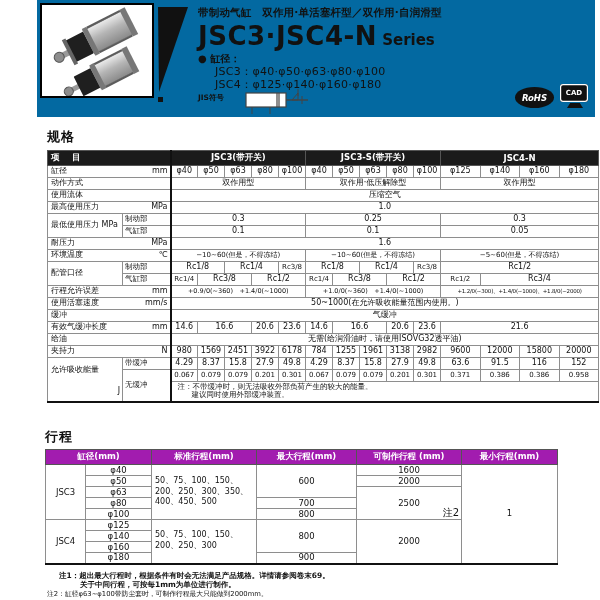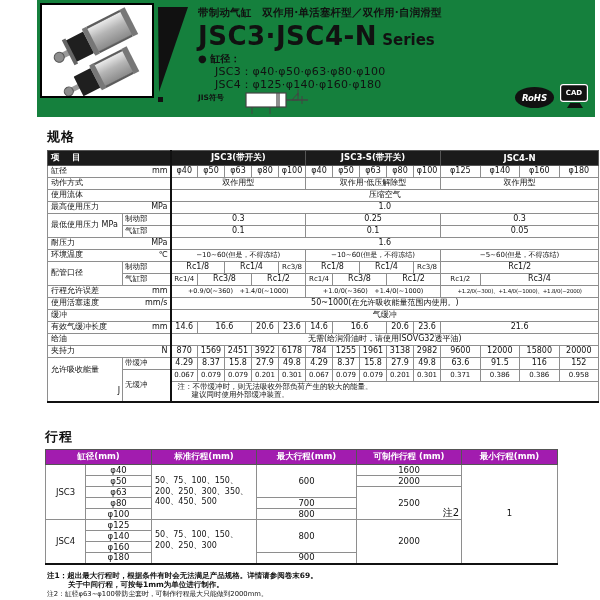--- a/index.html
+++ b/index.html
@@ -7,21 +7,21 @@
   body {
     background:#ffffff;
     font-family:"DejaVu Sans","Liberation Sans",sans-serif;
     color:#111;
     position:relative;
     overflow:hidden;
   }
   .abs { position:absolute; }
 
   
-  .hero { left:37px; top:0; width:558px; height:117px; background:#15803d; }
+  .hero { left:37px; top:0; width:558px; height:117px; background:#0369a1; }
   .photo-box { left:3px; top:3px; width:114px; height:95px; background:#fff; border:2px solid #000; }
   .photo-box svg { width:100%; height:100%; display:block; }
   .wedge { left:119px; top:6px; width:34px; height:100px; }
   .titles { left:161px; top:6px; width:320px; }
   .cat-title { font-size:10.5px; font-weight:bold; letter-spacing:0.2px; white-space:nowrap; }
   .series-line { margin-top:1px; white-space:nowrap; }
   .series-main { font-size:26px; font-weight:bold; letter-spacing:0.5px; }
   .series-suffix { font-size:15px; font-weight:bold; margin-left:0; }
   .bore-head { font-size:10px; font-weight:bold; margin-top:1px; }
   .bore-line { font-size:11px; margin-left:17px; line-height:1.18; letter-spacing:0.3px; white-space:nowrap; }
@@ -75,21 +75,21 @@
                text-align:center; padding:0 2px; line-height:1.05; }
   .stroke td.std { text-align:left; font-size:8px; padding-left:3px; line-height:1.35; }
   .stroke td.series { font-size:8.5px; }
   .stroke td.rel { position:relative; }
   .fn { position:absolute; right:2px; bottom:1px; font-size:10px;margin-top:44px; }
   .jsc4row td { border-top:1px solid #444; }
 
   
   .notes { left:47px; top:571px; width:545px; }
   .note { line-height:1.22; }
-  .n1 { font-size:7.5px; font-weight:bold; }
+  .n1 { font-size:7.5px; font-weight:bold;margin-left:12px; }
   .n2 { font-size:6.8px; margin-top:1px; }
   .indent { padding-left:21px; }
 </style>
 </head>
 <body>
 
 <div class="abs hero">
 
   <div class="abs photo-box">
     <svg viewBox="0 0 110 90">
@@ -344,21 +344,21 @@
       <td class="dl" colspan="14">无需(给润滑油时，请使用ISOVG32透平油)</td>
     </tr>
 
     <tr>
       <td class="lab" colspan="2">
         <div class="lr">
               <span>夹持力</span>
               <span class="unit">N</span>
             </div>
       </td>
-      <td class="dl">870</td>
+      <td class="dl">980</td>
       <td>1569</td>
       <td>2451</td>
       <td>3922</td>
       <td>6178</td>
       <td class="gl">784</td>
       <td>1255</td>
       <td>1961</td>
       <td>3138</td>
       <td>2982</td>
       <td class="gl">9600</td>

